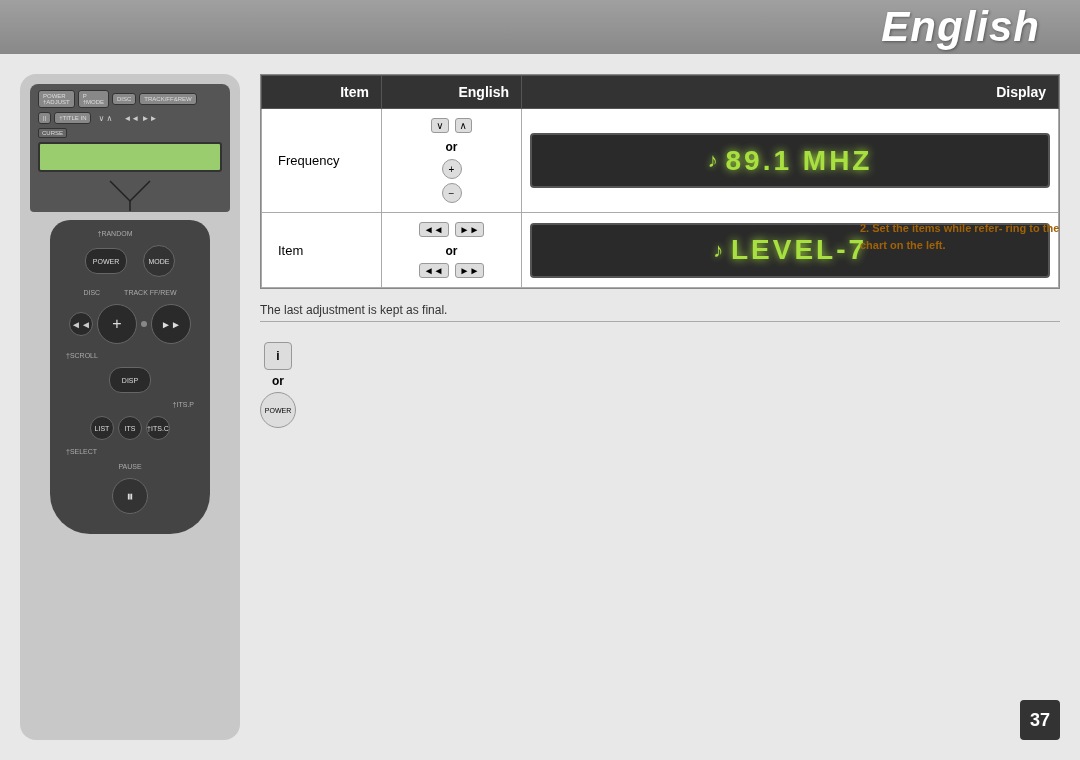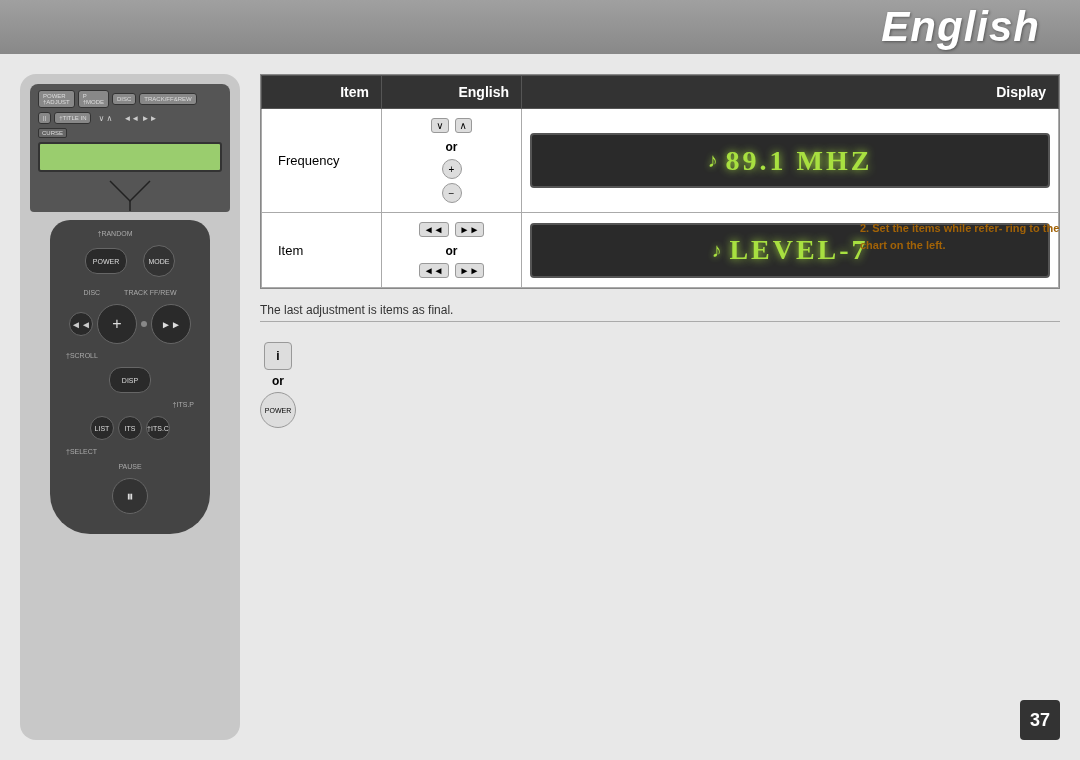--- a/index.html
+++ b/index.html
@@ -221,21 +221,21 @@
       background: #2a2a2a;
       border: 2px solid #555;
       border-radius: 4px;
       display: flex;
       align-items: center;
       justify-content: center;
       padding: 8px 12px;
       min-height: 55px;
     }
     .lcd-text {
-      font-family: Liberation Serif, serif;
+      font-family: Liberation Sans, sans-serif;
       font-size: 28px;
       font-weight: bold;
       color: #a8e040;
       letter-spacing: 3px;
       text-shadow: 0 0 8px #a8e040;
     }
     .lcd-icon {
       color: #a8e040;
       font-size: 20px;
       margin-right: 8px;
@@ -495,21 +495,21 @@
                 <span class="lcd-icon">♪</span>
                 <span class="lcd-text">LEVEL-7</span>
               </div>
             </td>
           </tr>
 
         </tbody>
       </table>
     </div>
 
-    <div class="table-note">The last adjustment is items as final.</div>
+    <div class="table-note">The last adjustment is kept as final.</div>
 
     <div class="bottom-section">
       <div class="bottom-left">
 
         <div style="background:#ddd;border:1px solid #999;border-radius:4px;width:28px;height:28px;display:flex;align-items:center;justify-content:center;font-size:12px;font-weight:bold;">
           <span>i</span>
         </div>
         <span style="font-size:12px;font-weight:bold;">or</span>
 
         <div style="background:#ddd;border:1px solid #999;border-radius:50%;width:36px;height:36px;display:flex;align-items:center;justify-content:center;font-size:8px;">

